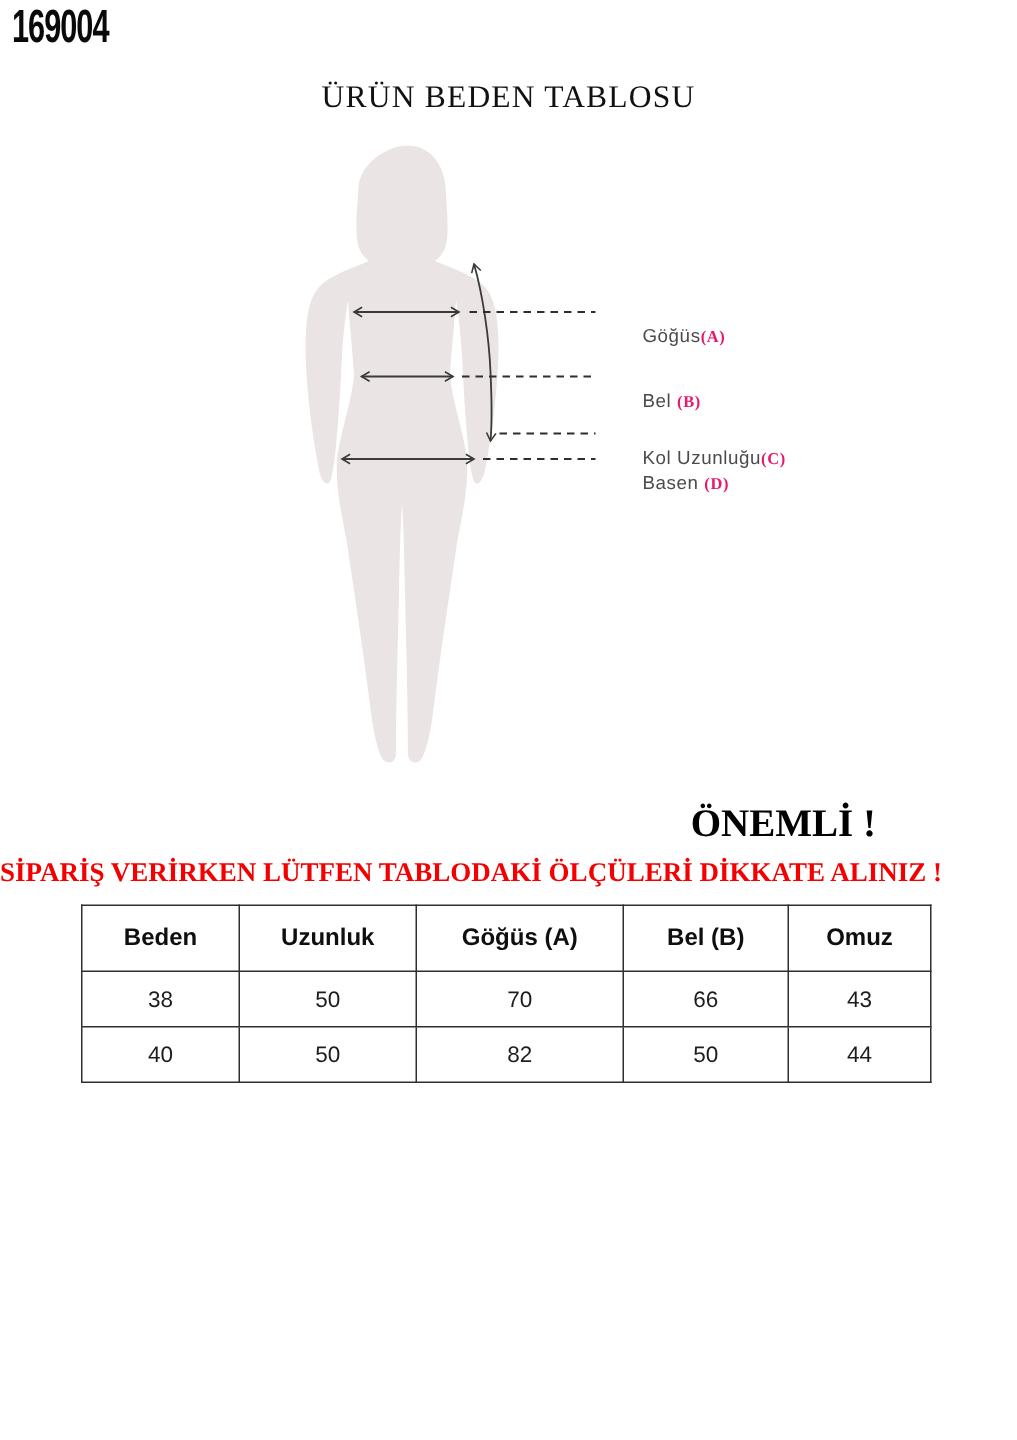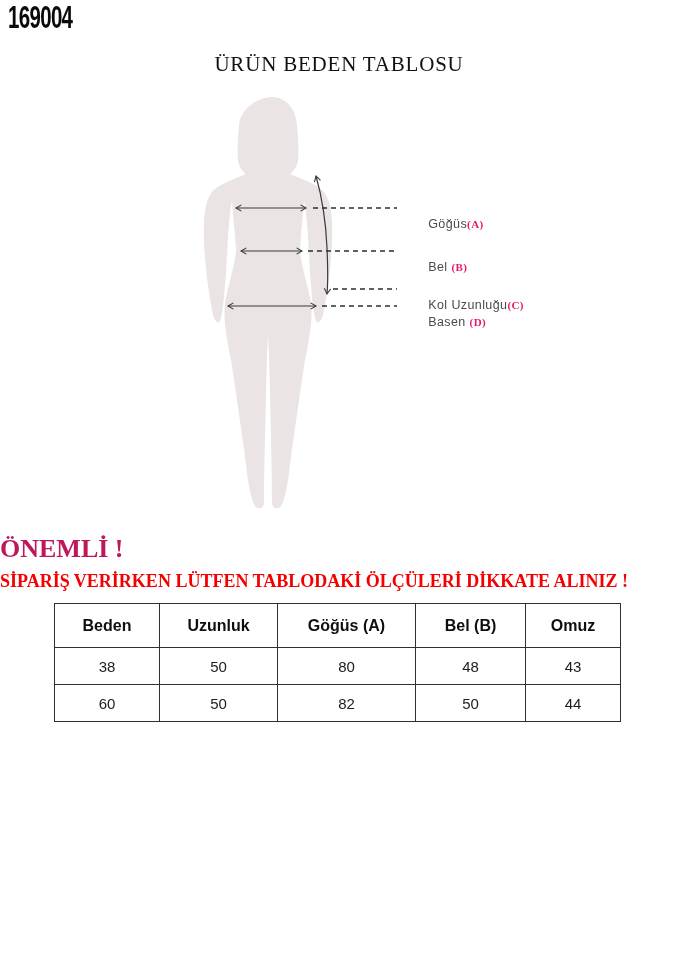--- a/index.html
+++ b/index.html
@@ -39,24 +39,24 @@
     color:#4b4b4b; letter-spacing:0.4px;
     white-space:pre;
   }
   .diag-label .mk {
     font-family:"Liberation Serif", serif;
     font-weight:bold; font-size:11px;
     color:#e8186d;
   }
   .notice-heading {
     position:absolute; top:534px; left:0; width:584px;
-    text-align:left;
+    text-align:right;
     font-family:"Liberation Serif", serif;
     font-weight:bold; font-size:26px;
-    color:#be185d;
+    color:#000000;
     white-space:nowrap;
   }
   .notice-warning {
     position:absolute; top:571px; left:0; width:548px;
     text-align:center;
     font-family:"Liberation Serif", serif;
     font-weight:bold; font-size:18px;
     color:#f50000;
     white-space:nowrap;
   }
@@ -181,26 +181,26 @@
         <th>Uzunluk</th>
         <th>Göğüs (A)</th>
         <th>Bel (B)</th>
         <th>Omuz</th>
       </tr>
     </thead>
     <tbody>
       <tr>
         <td>38</td>
         <td>50</td>
-        <td>80</td>
-        <td>48</td>
+        <td>70</td>
+        <td>66</td>
         <td>43</td>
       </tr>
       <tr>
-        <td>60</td>
+        <td>40</td>
         <td>50</td>
         <td>82</td>
         <td>50</td>
         <td>44</td>
       </tr>
     </tbody>
   </table>
 
 </div>
 

